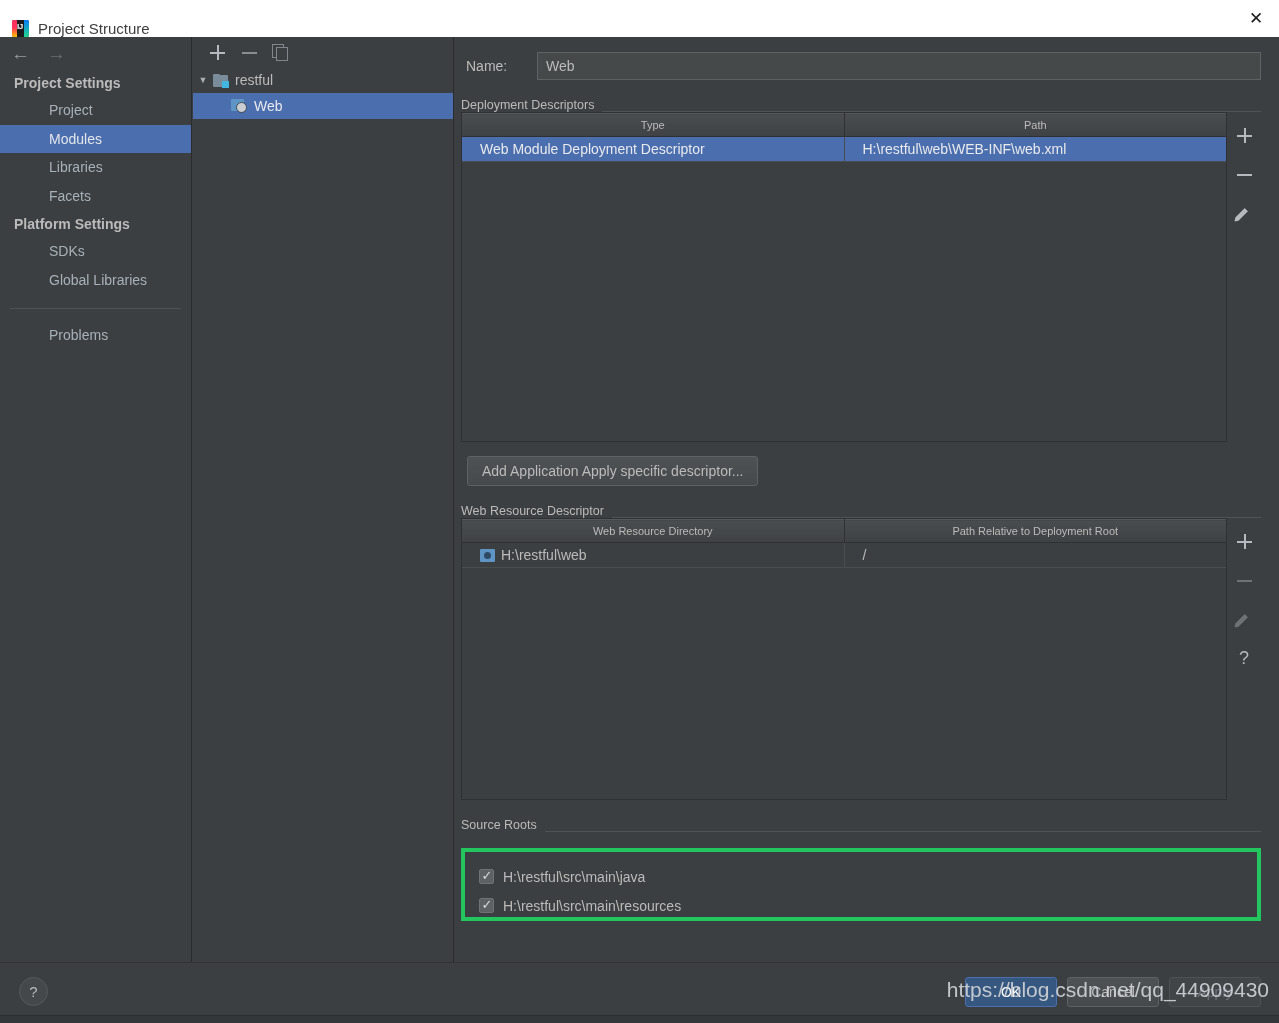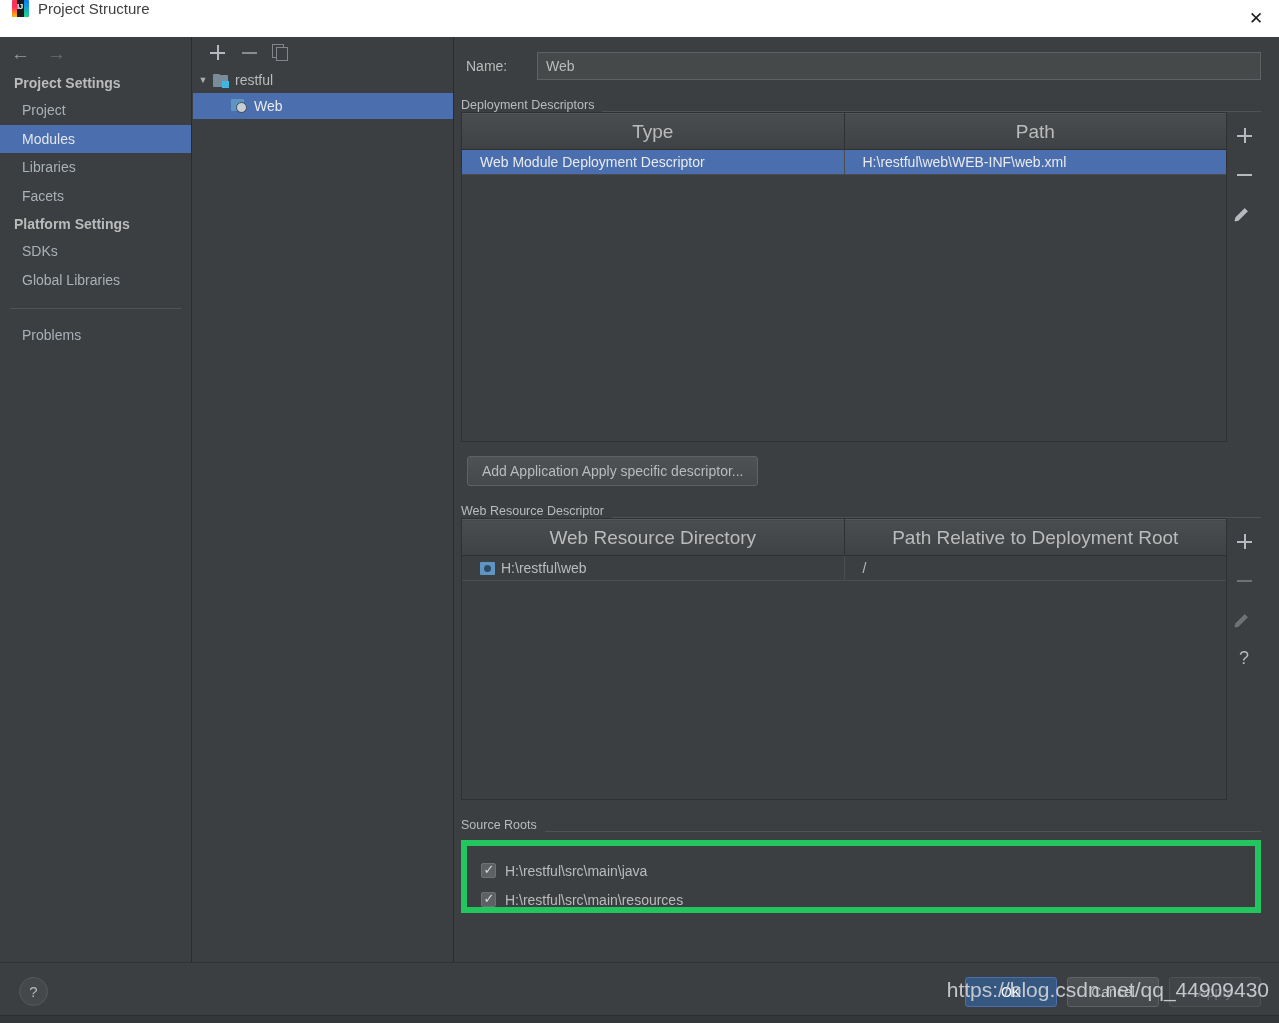--- a/index.html
+++ b/index.html
@@ -13,21 +13,21 @@
     position: relative;
     width: 1279px; height: 1023px;
     background: #3c3f41;
   }
 
   
   .titlebar {
     position: absolute; left: 0; top: 0;
     width: 1279px; height: 37px;
     background: #ffffff;
-    display: flex; align-items: flex-start;
+    display: flex; align-items: flex-end;
   }
   .title-icon {
     width: 17px; height: 17px; margin-left: 12px; margin-right: 9px;
     position: relative; border-radius: 2px; overflow: hidden;
     background: #1b1b1d;
   }
   .title-icon::before {
     content: ""; position: absolute; left: 0; top: 0;
     width: 5px; height: 17px;
     background: linear-gradient(180deg,#fe315d 0%, #fe315d 45%, #ffc400 100%);
@@ -64,21 +64,21 @@
   }
   .nav-arrow { font-size: 19px; line-height: 1; color: #9a9da1; cursor: default; }
   .nav-arrow.fwd { color: #6a6d70; }
 
   .nav-group-header {
     font-size: 14px; font-weight: bold; color: #bbbbbb;
     padding: 6px 0 5px 14px;
   }
   .nav-item {
     font-size: 14px; color: #a9b1b8;
-    height: 28.5px; line-height: 28.5px; padding-left: 22px;
+    height: 28.5px; line-height: 28.5px; padding-left: 49px;
     cursor: default;
   }
   .nav-item.selected {
     background: #4b6eaf; color: #e2e6ea;
   }
   .nav-sep {
     margin: 14px 10px 12px 10px;
     height: 1px; background: #4f5356;
   }
 
@@ -183,22 +183,22 @@
 
   table.grid {
     width: 100%; border-collapse: collapse; table-layout: fixed;
     margin-top: 7px;
   }
   table.grid th {
     background: linear-gradient(180deg,#4a4d4f 0%, #3f4244 100%);
     border-right: 1px solid #2e3032;
     border-bottom: 1px solid #2e3032;
     border-top: 1px solid #55595b;
-    color: #bbbbbb; font-size: 19px; font-weight: normal;
-    height: 36px; text-align: center;
+    color: #bbbbbb; font-size: 11px; font-weight: normal;
+    height: 23px; text-align: center;
   }
   table.grid th:last-child { border-right: none; }
   table.grid td {
     font-size: 14px; color: #bbbbbb;
     height: 25px; padding-left: 18px;
     border-right: 1px solid #4a4d4f;
     border-bottom: 1px solid #4a4d4f;
     white-space: nowrap; overflow: hidden;
   }
   table.grid td:last-child { border-right: none; }
@@ -244,22 +244,22 @@
     display: inline-block;
     background: linear-gradient(180deg,#4e5254 0%, #45494b 100%);
     border: 1px solid #5e6264; border-radius: 3px;
     color: #bbbbbb; font-size: 14px;
     padding: 6px 14px; cursor: default;
     font-family: "Liberation Sans", sans-serif;
   }
   .add-descriptor-wrap { padding: 14px 0 0 6px; }
 
   .srcroots-box {
-    margin-top: 8px;
-    border: 6px solid #22c55e;
+    margin-top: 16px;
+    border: 4px solid #22c55e;
     height: 73px;
     padding: 10px 0 0 14px;
   }
   .src-row {
     display: flex; align-items: center; height: 29px;
     font-size: 14px; color: #bbbbbb;
   }
   .checkbox {
     width: 15px; height: 15px; margin-right: 9px; flex: none;
     background: #5d6164; border: 1px solid #6e7275; border-radius: 2px;

